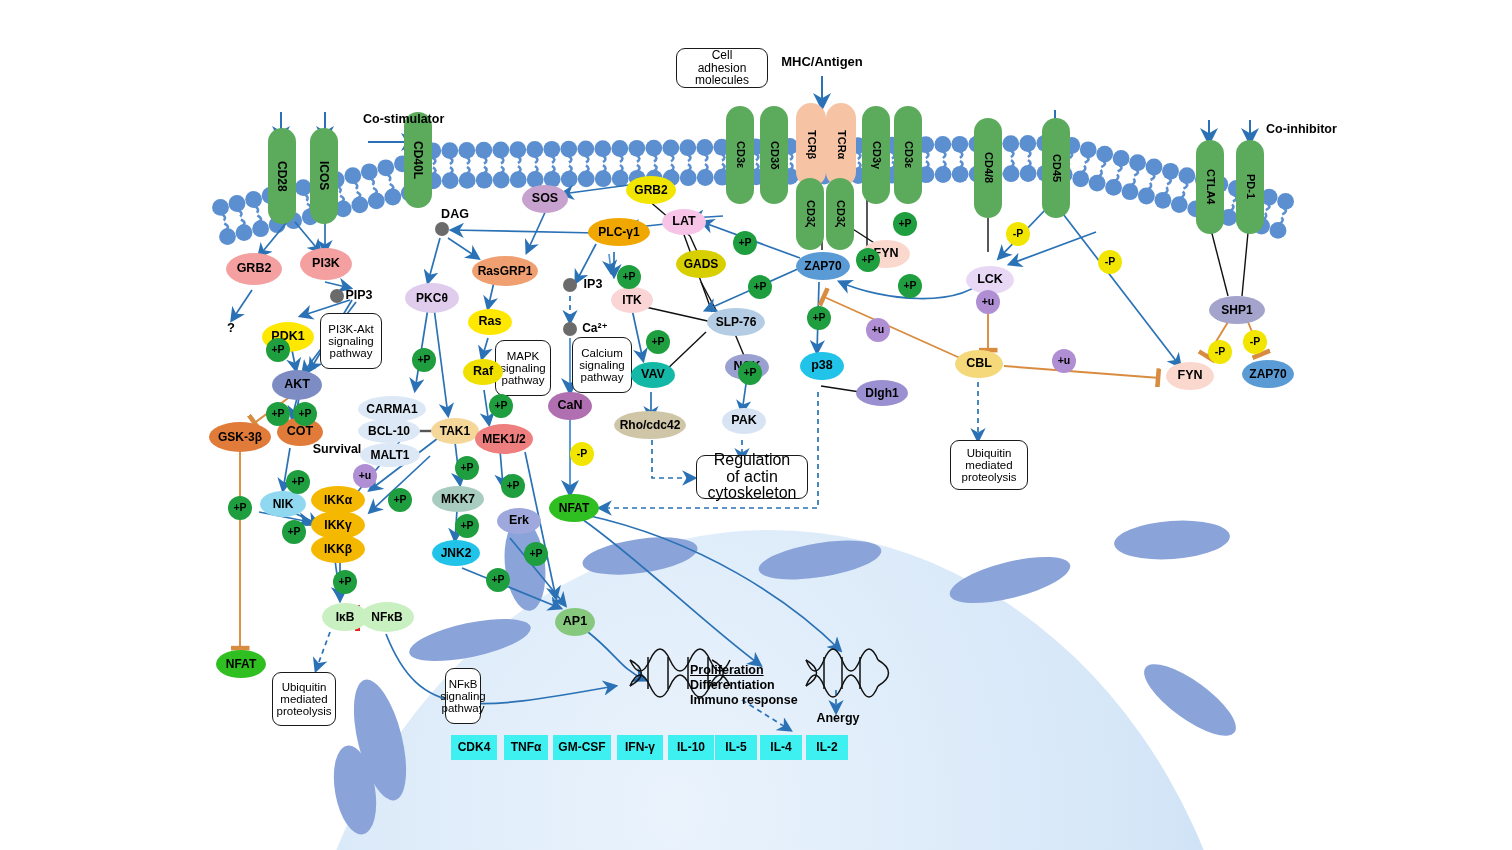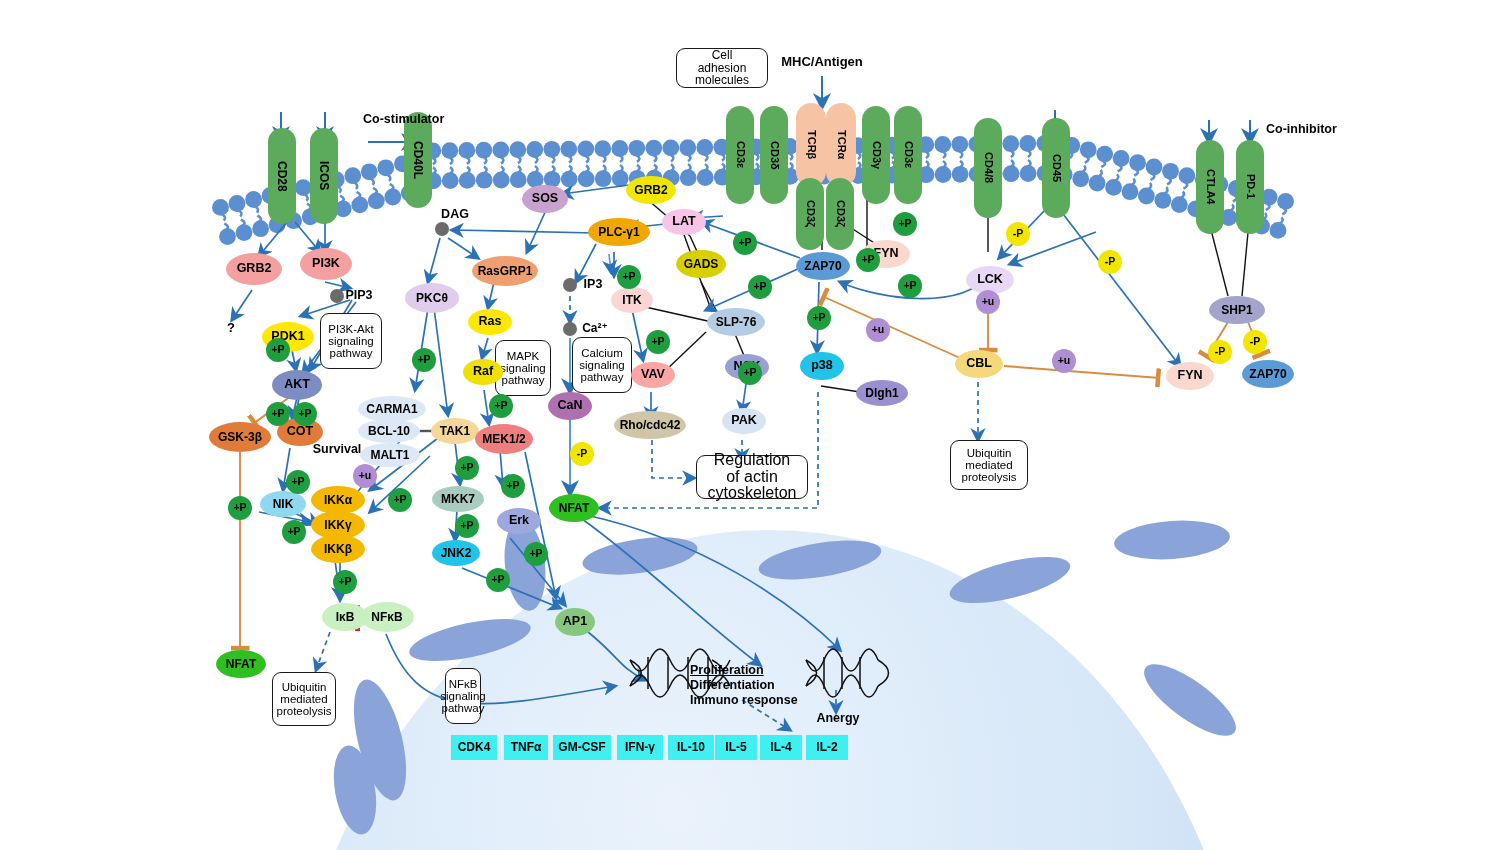--- a/index.html
+++ b/index.html
@@ -579,21 +579,21 @@
 <div class="node ellipse" style="left:497px;top:508px;width:44px;height:26px;background:#9fa8dc;font-size:12.5px;">Erk</div>
 <div class="node ellipse" style="left:432px;top:540px;width:48px;height:26px;background:#21c3e8;font-size:12px;">JNK2</div>
 <div class="node ellipse" style="left:555px;top:608px;width:40px;height:28px;background:#86c97e;font-size:12.5px;">AP1</div>
 
 <div class="node ellipse" style="left:626px;top:176px;width:50px;height:28px;background:#f2e600;font-size:12px;">GRB2</div>
 <div class="node ellipse" style="left:662px;top:209px;width:44px;height:26px;background:#f7c4e8;font-size:12.5px;">LAT</div>
 <div class="node ellipse" style="left:588px;top:218px;width:62px;height:28px;background:#f0a800;font-size:12px;">PLC-γ1</div>
 <div class="node ellipse" style="left:676px;top:250px;width:50px;height:28px;background:#d8cf00;font-size:12px;">GADS</div>
 <div class="node ellipse" style="left:611px;top:287px;width:42px;height:26px;background:#fbd5d5;font-size:12px;">ITK</div>
 <div class="node ellipse" style="left:707px;top:308px;width:58px;height:28px;background:#b4cde4;font-size:12px;">SLP-76</div>
-<div class="node ellipse" style="left:631px;top:362px;width:44px;height:26px;background:#fca5a5;font-size:12.5px;">VAV</div>
+<div class="node ellipse" style="left:631px;top:362px;width:44px;height:26px;background:#14b8a6;font-size:12.5px;">VAV</div>
 <div class="node ellipse" style="left:725px;top:354px;width:44px;height:26px;background:#9aa0cf;font-size:12.5px;">NCK</div>
 <div class="node ellipse" style="left:548px;top:392px;width:44px;height:28px;background:#b06fb0;font-size:12.5px;">CaN</div>
 <div class="node ellipse" style="left:614px;top:411px;width:72px;height:28px;background:#cfc6a8;font-size:12px;">Rho/cdc42</div>
 <div class="node ellipse" style="left:722px;top:408px;width:44px;height:26px;background:#d8e4f3;font-size:12.5px;">PAK</div>
 <div class="node ellipse" style="left:549px;top:494px;width:50px;height:28px;background:#2fbf20;font-size:12px;">NFAT</div>
 
 <div class="node ellipse" style="left:796px;top:252px;width:54px;height:28px;background:#5b9bd5;font-size:12px;">ZAP70</div>
 <div class="node ellipse" style="left:862px;top:240px;width:48px;height:28px;background:#fbd8cd;font-size:12.5px;">FYN</div>
 <div class="node ellipse" style="left:800px;top:352px;width:44px;height:28px;background:#21c3e8;font-size:12.5px;">p38</div>
 <div class="node ellipse" style="left:856px;top:380px;width:52px;height:26px;background:#9a8fd0;font-size:12px;">Dlgh1</div>

